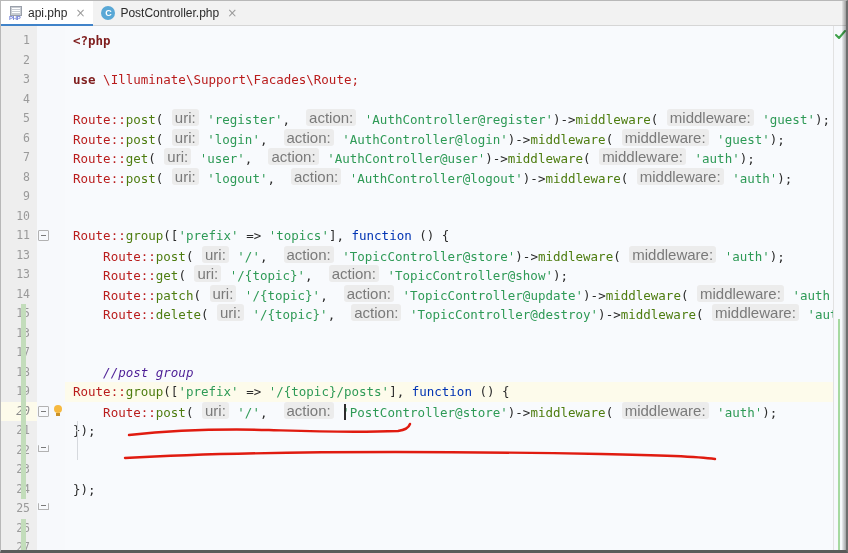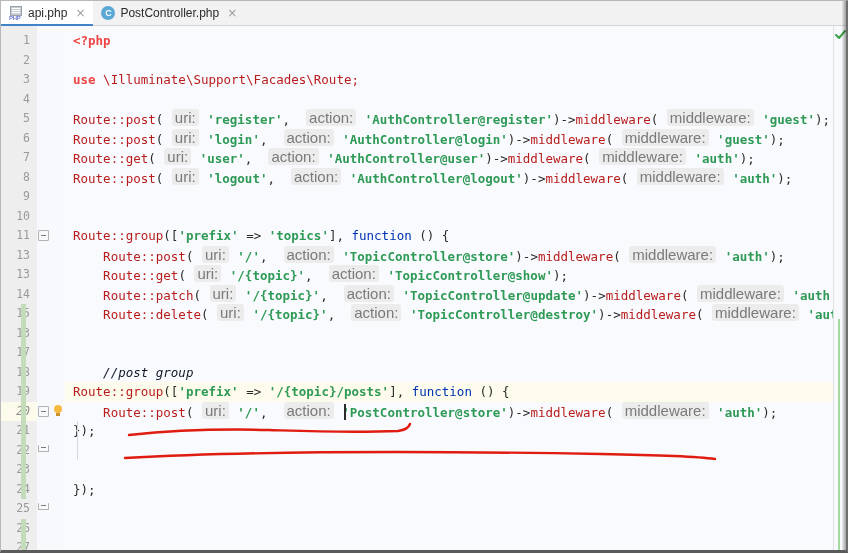--- a/index.html
+++ b/index.html
@@ -202,25 +202,25 @@
     font-size: 12.5px;
     color: #2b2b2b;
     padding-left: 8px;
     position: relative;
   }
   .code-line.current {
     background: #fdfbeb;
   }
 
   
-  .kw       { color: #ef4444; font-weight: bold; }
+  .kw       { color: #7f1d1d; font-weight: bold; }
   .kw2      { color: #0033b3; }
-  .fn       { color: #b91c1c; }
-  .str      { color: #2e9a56; font-weight: bold; }
-  .cmt      { color: #0f172a; font-style: italic; }
+  .fn       { color: #4d7c0f; }
+  .str      { color: #2e9a56; font-weight: normal; }
+  .cmt      { color: #4c1d95; font-style: italic; }
   .plain    { color: #b91c1c; }
   .punct    { color: #2b2b2b; }
   .hint {
     background: #ececec;
     color: #7a7a7a;
     font-size: 15px;
     font-family: "Liberation Sans", sans-serif;
     border-radius: 3px;
     padding: 0 3px;
     margin: 0 1px;

